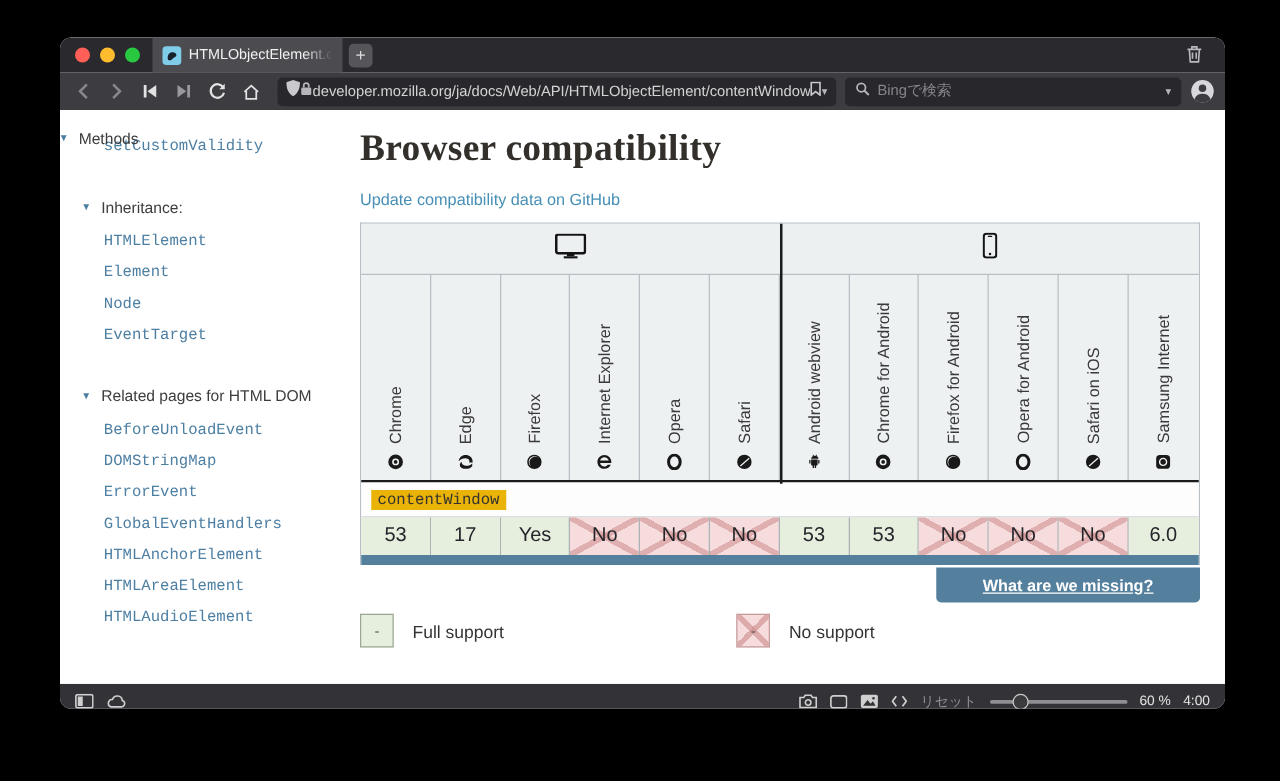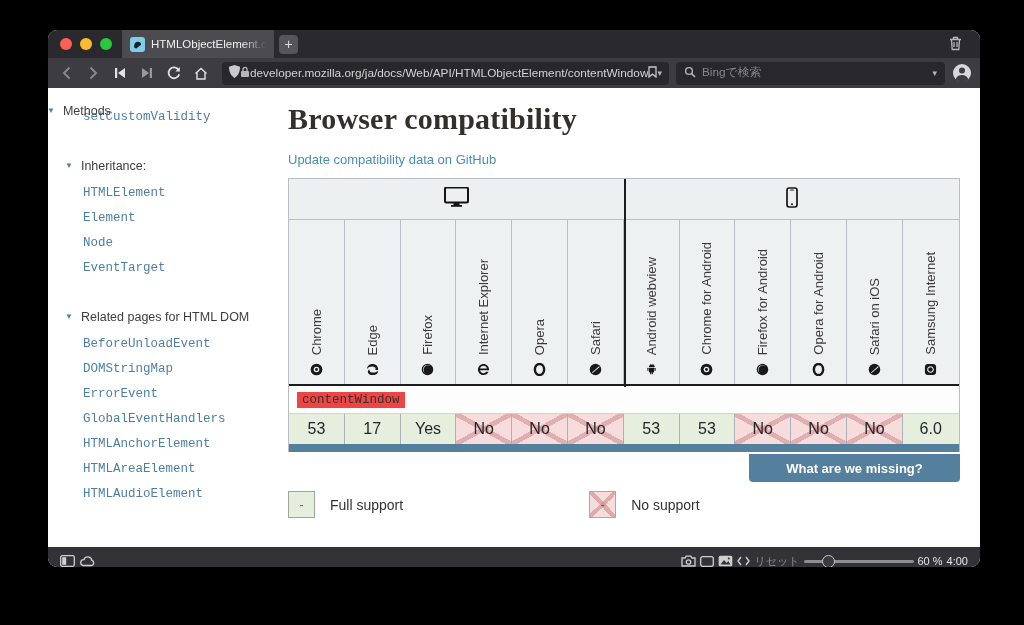--- a/index.html
+++ b/index.html
@@ -44,43 +44,43 @@
   .compat { position:relative; margin-top:11px; width:672px; border:1px solid #b8bfc4; border-bottom:none; background:#fff; }
   .center-divider { position:absolute; left:335px; top:0; width:2px; height:208px; background:#1a1c1d; z-index:2; }
   .devrow { display:flex; height:41px; background:#ecf0f1; border-bottom:1px solid #b8bfc4; }
   .devcell { flex:0 0 335px; display:flex; align-items:center; justify-content:center; }
   .brow { display:flex; height:166px; background:#eef1f2; border-bottom:2px solid #1a1c1d; }
   .bcol { flex:0 0 55.8px; display:flex; flex-direction:column; align-items:center; justify-content:flex-end; padding-bottom:8px; border-right:1px solid #b8bfc4; }
   .bcol:last-child { border-right:none; }
   .bname { writing-mode:vertical-rl; transform:rotate(180deg); font-size:13px; color:#3a3a3a; margin-bottom:7px; white-space:nowrap; }
   .bicon { height:14px; display:flex; align-items:center; }
   .featrow { height:28px; display:flex; align-items:center; padding-left:8px; border-bottom:1px solid #cfd4d7; background:#fdfdfd; }
-  .featrow code { font-family:"Liberation Mono",monospace; font-size:12.5px; color:#34322f; background:#ef4444; padding:1px 5px; }
+  .featrow code { font-family:"Liberation Mono",monospace; font-size:12.5px; color:#34322f; background:#eab308; padding:1px 5px; }
   .valrow { display:flex; height:30px; }
   .vcell { flex:0 0 55.8px; display:flex; align-items:center; justify-content:center; font-size:16px; color:#24262b; border-right:1px solid #aab2b6; cursor:pointer; }
   .vcell:last-child { border-right:none; }
   .vcell.full { background:#e6efde; }
   .vcell.none { background:#f6dcdc;
     background-image:
       linear-gradient(to top right, transparent 45.5%, rgba(205,138,138,.55) 45.5%, rgba(205,138,138,.55) 54.5%, transparent 54.5%),
       linear-gradient(to bottom right, transparent 45.5%, rgba(205,138,138,.55) 45.5%, rgba(205,138,138,.55) 54.5%, transparent 54.5%); }
   .bluebar { height:8px; background:#54809d; }
-  .missing { position:absolute; right:-1px; top:275px; width:211px; height:28px; border:none; background:#54809d; color:#fff; font-family:"Liberation Sans",sans-serif; font-weight:700; font-size:13px; border-radius:0 0 4px 4px; cursor:pointer; }
+  .missing { position:absolute; right:-1px; top:275px; width:211px; height:28px; border:none; background:#54809d; color:#fff; font-family:"Liberation Sans",sans-serif; font-weight:700; font-size:13px; border-radius:0 0 4px 4px; cursor:pointer;text-decoration:underline; }
 
   .legend { display:flex; align-items:center; margin-top:39px; font-size:14px; color:#333; }
   .lbox { width:27px; height:27px; border:1px solid #9aa895; background:#e6efde; display:flex; align-items:center; justify-content:center; color:#5c5c5c; font-size:12px; }
   .lbox.none { border-color:#c59d9d; background:#f6dcdc;
     background-image:
       linear-gradient(to top right, transparent 44%, rgba(205,138,138,.6) 44%, rgba(205,138,138,.6) 56%, transparent 56%),
       linear-gradient(to bottom right, transparent 44%, rgba(205,138,138,.6) 44%, rgba(205,138,138,.6) 56%, transparent 56%); }
   .llabel { margin-left:15px; }
   .lbox.none { margin-left:186px; }
 
   
-  .statusbar { height:28px; background:#333337; display:flex; align-items:center; padding:0 12px; gap:4px; }
+  .statusbar { height:28px; background:#333337; display:flex; align-items:center; padding:0 12px; gap:10px; }
   .sb-spacer { flex:1; }
   .sb-label { color:#8e8e93; font-size:11px; }
   .sb-val { color:#e6e6e6; font-size:11px; }
   .slider { position:relative; width:110px; height:13px; display:flex; align-items:center; }
   .slider .track { width:100%; height:3px; border-radius:2px; background:#8e8e93; }
   .slider .knob { position:absolute; left:18px; top:0; width:13px; height:13px; border-radius:50%; background:#3b3b3e; border:1.5px solid #c9c9c9; }
   .sbicon { display:flex; align-items:center; }
 </style>
 </head>
 <body>

